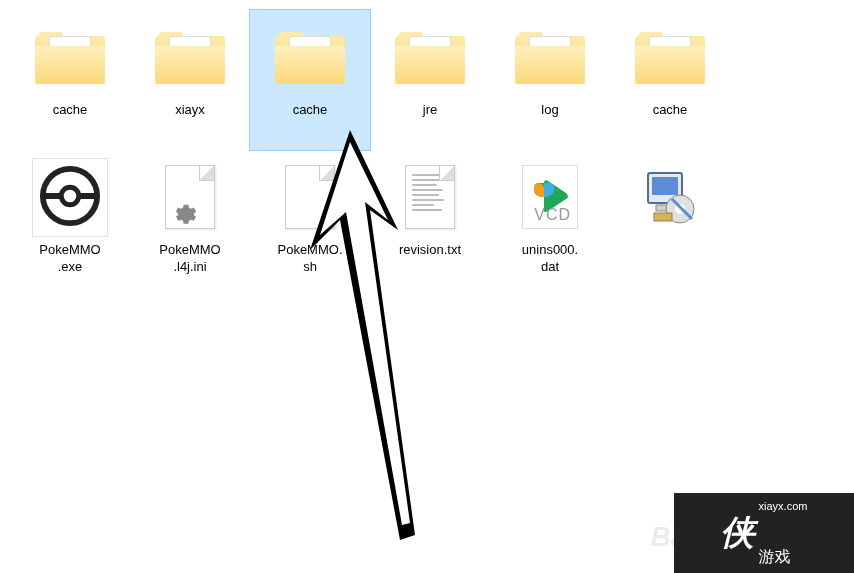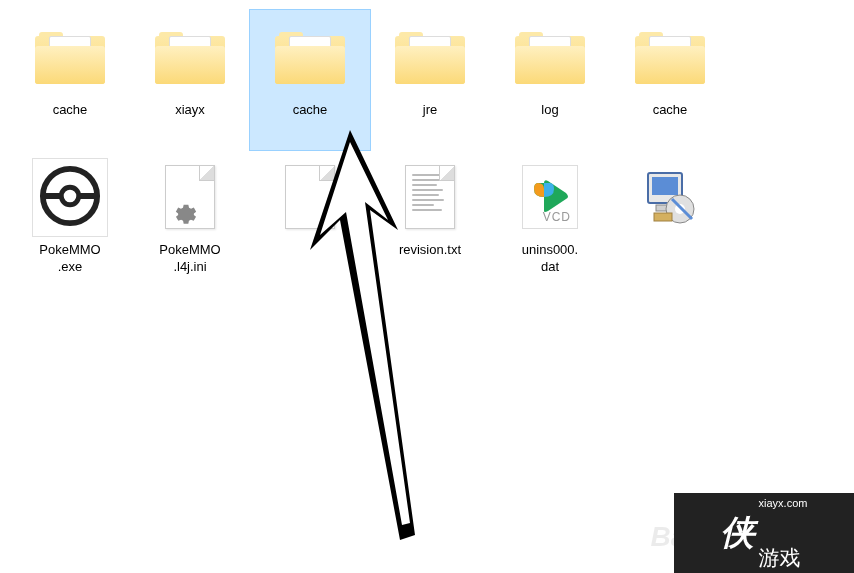--- a/index.html
+++ b/index.html
@@ -157,21 +157,21 @@
       position: relative;
       display: flex;
       flex-direction: column;
       align-items: center;
       justify-content: center;
     }
     .vcd-label {
       position: absolute;
       bottom: 4px;
       right: 6px;
-      font-size: 12px;
+      font-size: 16px;
       color: #999;
       letter-spacing: 1px;
     }
     
     .pokemmo-icon {
       border: 1px solid #e0e0e0;
       padding: 6px;
       background: #fff;
     }
     
@@ -208,21 +208,21 @@
       margin-right: 4px;
     }
     .watermark .sub {
       display: flex;
       flex-direction: column;
       font-size: 11px;
       line-height: 1.1;
       gap: 36px;
     }
     .watermark .game {
-      font-size: 21px;
+      font-size: 16px;
     }
     .baidu-watermark {
       position: absolute;
       bottom: 20px;
       right: 160px;
       color: rgba(0,0,0,0.08);
       font-size: 28px;
       font-style: italic;
       font-weight: bold;
       pointer-events: none;
@@ -318,20 +318,22 @@
           </svg>
         </div>
       </div>
       <div class="file-label">PokeMMO
 .l4j.ini</div>
     </div>
     <div class="file-item">
       <div class="icon-wrap">
         <div class="blank-file"></div>
       </div>
+      <div class="file-label">PokeMMO.
+sh</div>
     </div>
     <div class="file-item">
       <div class="icon-wrap">
         <div class="text-file">
           <div class="text-lines">
             <span style="width:80%"></span>
             <span style="width:90%"></span>
             <span style="width:70%"></span>
             <span style="width:85%"></span>
             <span style="width:75%"></span>

